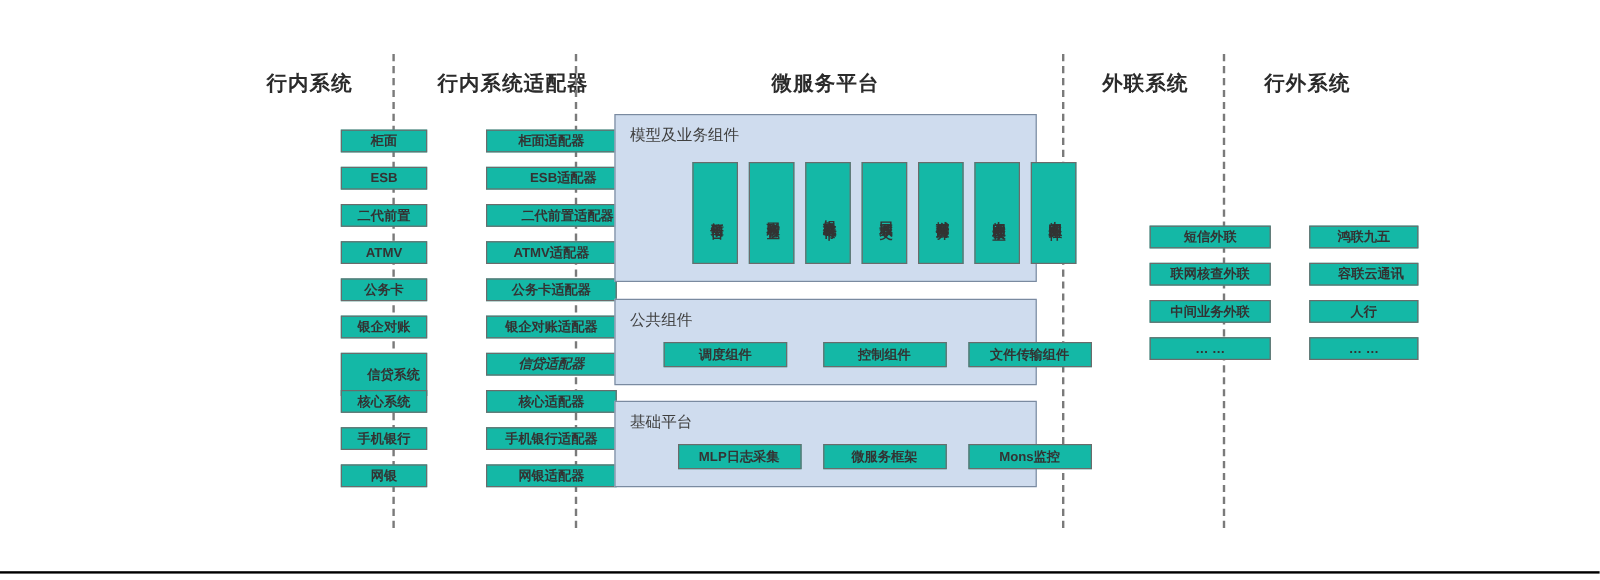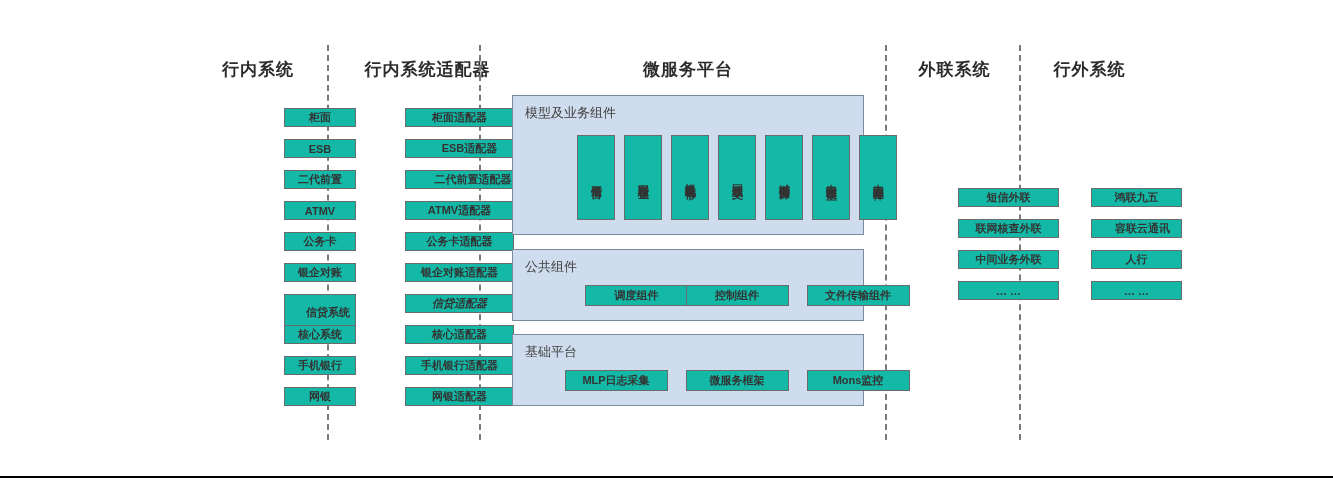--- a/index.html
+++ b/index.html
@@ -91,21 +91,21 @@
     <div class="node vertical" style="left: 529px; top: 135px; width: 38px; height: 85px;">短信平台</div>
     <div class="node vertical" style="left: 576px; top: 135px; width: 38px; height: 85px;">联网核查</div>
     <div class="node vertical" style="left: 623px; top: 135px; width: 38px; height: 85px;">银联及银行卡</div>
     <div class="node vertical" style="left: 670px; top: 135px; width: 38px; height: 85px;">同城票交</div>
     <div class="node vertical" style="left: 717px; top: 135px; width: 38px; height: 85px;">城商行清算</div>
     <div class="node vertical" style="left: 764px; top: 135px; width: 38px; height: 85px;">中间业务模型</div>
     <div class="node vertical" style="left: 811px; top: 135px; width: 38px; height: 85px;">中间业务组件</div>
     <div class="panel" style="left: 512px; top: 249px; width: 352px; height: 72px;">
       <div class="panel-title">公共组件</div>
     </div>
-    <div class="node" style="left: 537px; top: 285px; width: 103px; height: 21px;">调度组件</div>
+    <div class="node" style="left: 505px; top: 285px; width: 103px; height: 21px;">调度组件</div>
     <div class="node" style="left: 637.5px; top: 285px; width: 103px; height: 21px;">控制组件</div>
     <div class="node" style="left: 758.5px; top: 285px; width: 103px; height: 21px;">文件传输组件</div>
     <div class="panel" style="left: 512px; top: 334px; width: 352px; height: 72px;">
       <div class="panel-title">基础平台</div>
     </div>
     <div class="node" style="left: 516.5px; top: 370px; width: 103px; height: 21px;">MLP日志采集</div>
     <div class="node" style="left: 637.5px; top: 370px; width: 103px; height: 21px;">微服务框架</div>
     <div class="node" style="left: 758.5px; top: 370px; width: 103px; height: 21px;">Mons监控</div>
     <div class="node" style="left: 910px; top: 188px; width: 101px; height: 19px;">短信外联</div>
     <div class="node" style="left: 910px; top: 219px; width: 101px; height: 19px;">联网核查外联</div>

